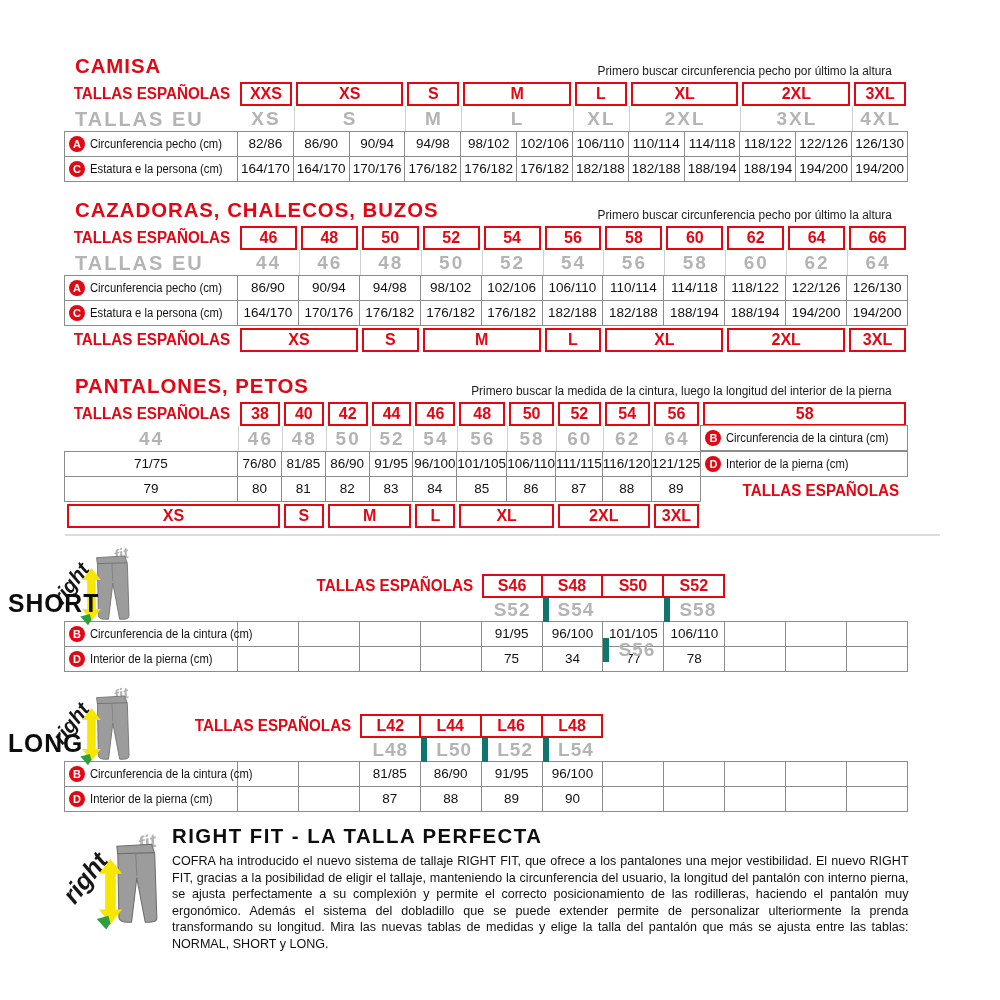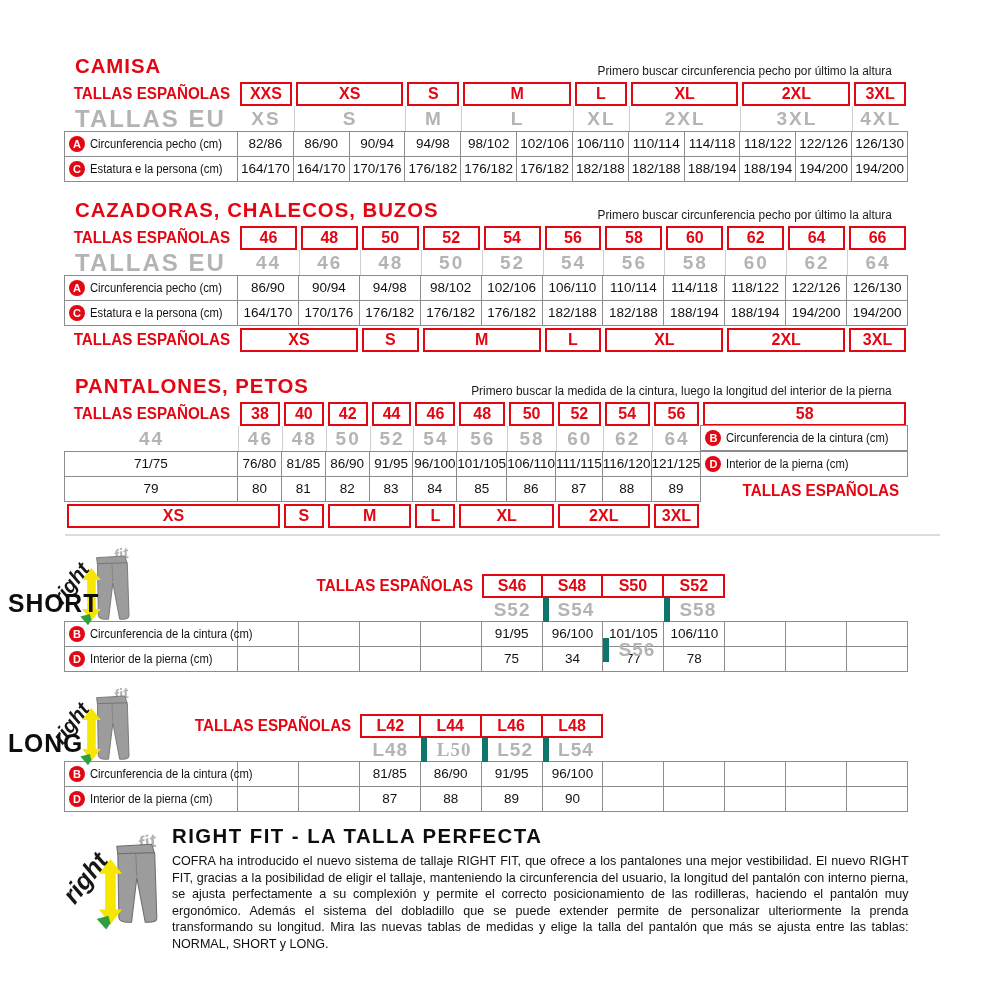--- a/index.html
+++ b/index.html
@@ -6,21 +6,21 @@
   .page{position:relative;width:1000px;height:1000px;background:#fff;overflow:hidden;
         font-family:"Liberation Sans", sans-serif;color:#111;}
   .sec{position:absolute;left:0;right:16px;}
   .sec-head{display:flex;justify-content:space-between;align-items:flex-end;margin:0 92px 4px 75px;height:26px;}
   .sec-title{color:#e30613;font-weight:bold;font-size:21px;letter-spacing:1px;transform:scaleX(.97);transform-origin:left bottom;white-space:nowrap;}
   .sec-sub{font-size:12.5px;color:#1a1a1a;white-space:nowrap;transform:scaleX(.95);transform-origin:right bottom;}
   .tbl{display:grid;width:843px;margin-left:65px;}
   .lbl-es{color:#e30613;font-weight:bold;font-size:16px;text-align:right;padding-right:9px;align-self:center;white-space:nowrap;transform:scaleX(.95);transform-origin:right center;}
   .size-box{border:2px solid #e30613;margin:0 2px;height:24px;box-sizing:border-box;background:#fff;
             display:flex;align-items:center;justify-content:center;color:#e30613;font-weight:bold;font-size:16px;}
-  .eu-lbl{color:#b4b4b4;font-weight:bold;font-size:24px;letter-spacing:2px;padding-left:10px;height:26px;line-height:26px;white-space:nowrap;}
+  .eu-lbl{color:#b4b4b4;font-weight:bold;font-size:20px;letter-spacing:2px;padding-left:10px;height:26px;line-height:26px;white-space:nowrap;}
   .eu-cell{color:#b4b4b4;font-weight:bold;font-size:19px;letter-spacing:2px;text-align:center;height:26px;line-height:26px;border-left:1px solid #cfcfcf;}
   .eu-cell.first{border-left:none;}
   .dlabel{border:1px solid #8c8c8c;margin:-1px 0 0 -1px;height:26px;box-sizing:border-box;background:#fff;
           display:flex;align-items:center;gap:5px;padding-left:4px;}
   .dlabel-txt{font-size:12.5px;white-space:nowrap;transform:scaleX(.9);transform-origin:left center;}
   .badge{width:16px;height:16px;border-radius:50%;background:#e30613;color:#fff;font-weight:bold;font-size:11px;
          display:flex;align-items:center;justify-content:center;flex:none;}
   .dval{border:1px solid #8c8c8c;margin:-1px 0 0 -1px;height:26px;box-sizing:border-box;background:#fff;
         text-align:center;font-size:13.5px;line-height:24px;}
   .divider{position:absolute;left:65px;width:875px;height:2px;background:#dcdcdc;}
@@ -324,21 +324,21 @@
     </g>
   </svg></span>
         <div class="vtitle">LONG</div>
         <div class="vhead-grid">
           <div class="lbl-es vlab" style="grid-column: 1 / 4;">TALLAS ESPAÑOLAS</div>
           <div class="vbox first" style="grid-column: 4;">L42</div>
           <div class="vbox" style="grid-column: 5;">L44</div>
           <div class="vbox" style="grid-column: 6;">L46</div>
           <div class="vbox" style="grid-column: 7;">L48</div>
           <div class="vgray first" style="grid-column: 4;">L48</div>
-          <div class="vgray" style="grid-column: 5; font-family: Liberation Serif, serif;">L50</div>
+          <div class="vgray" style="grid-column: 5;">L50</div>
           <div class="vgray" style="grid-column: 6;">L52</div>
           <div class="vgray" style="grid-column: 7;">L54</div>
         </div>
       </div>
       <div class="tbl" style="grid-template-columns: 173px repeat(11, 1fr);">
         <div class="dlabel">
           <span class="badge">B</span>
           <span class="dlabel-txt">Circunferencia de la cintura (cm)</span>
         </div>
         <div class="dval"></div>

